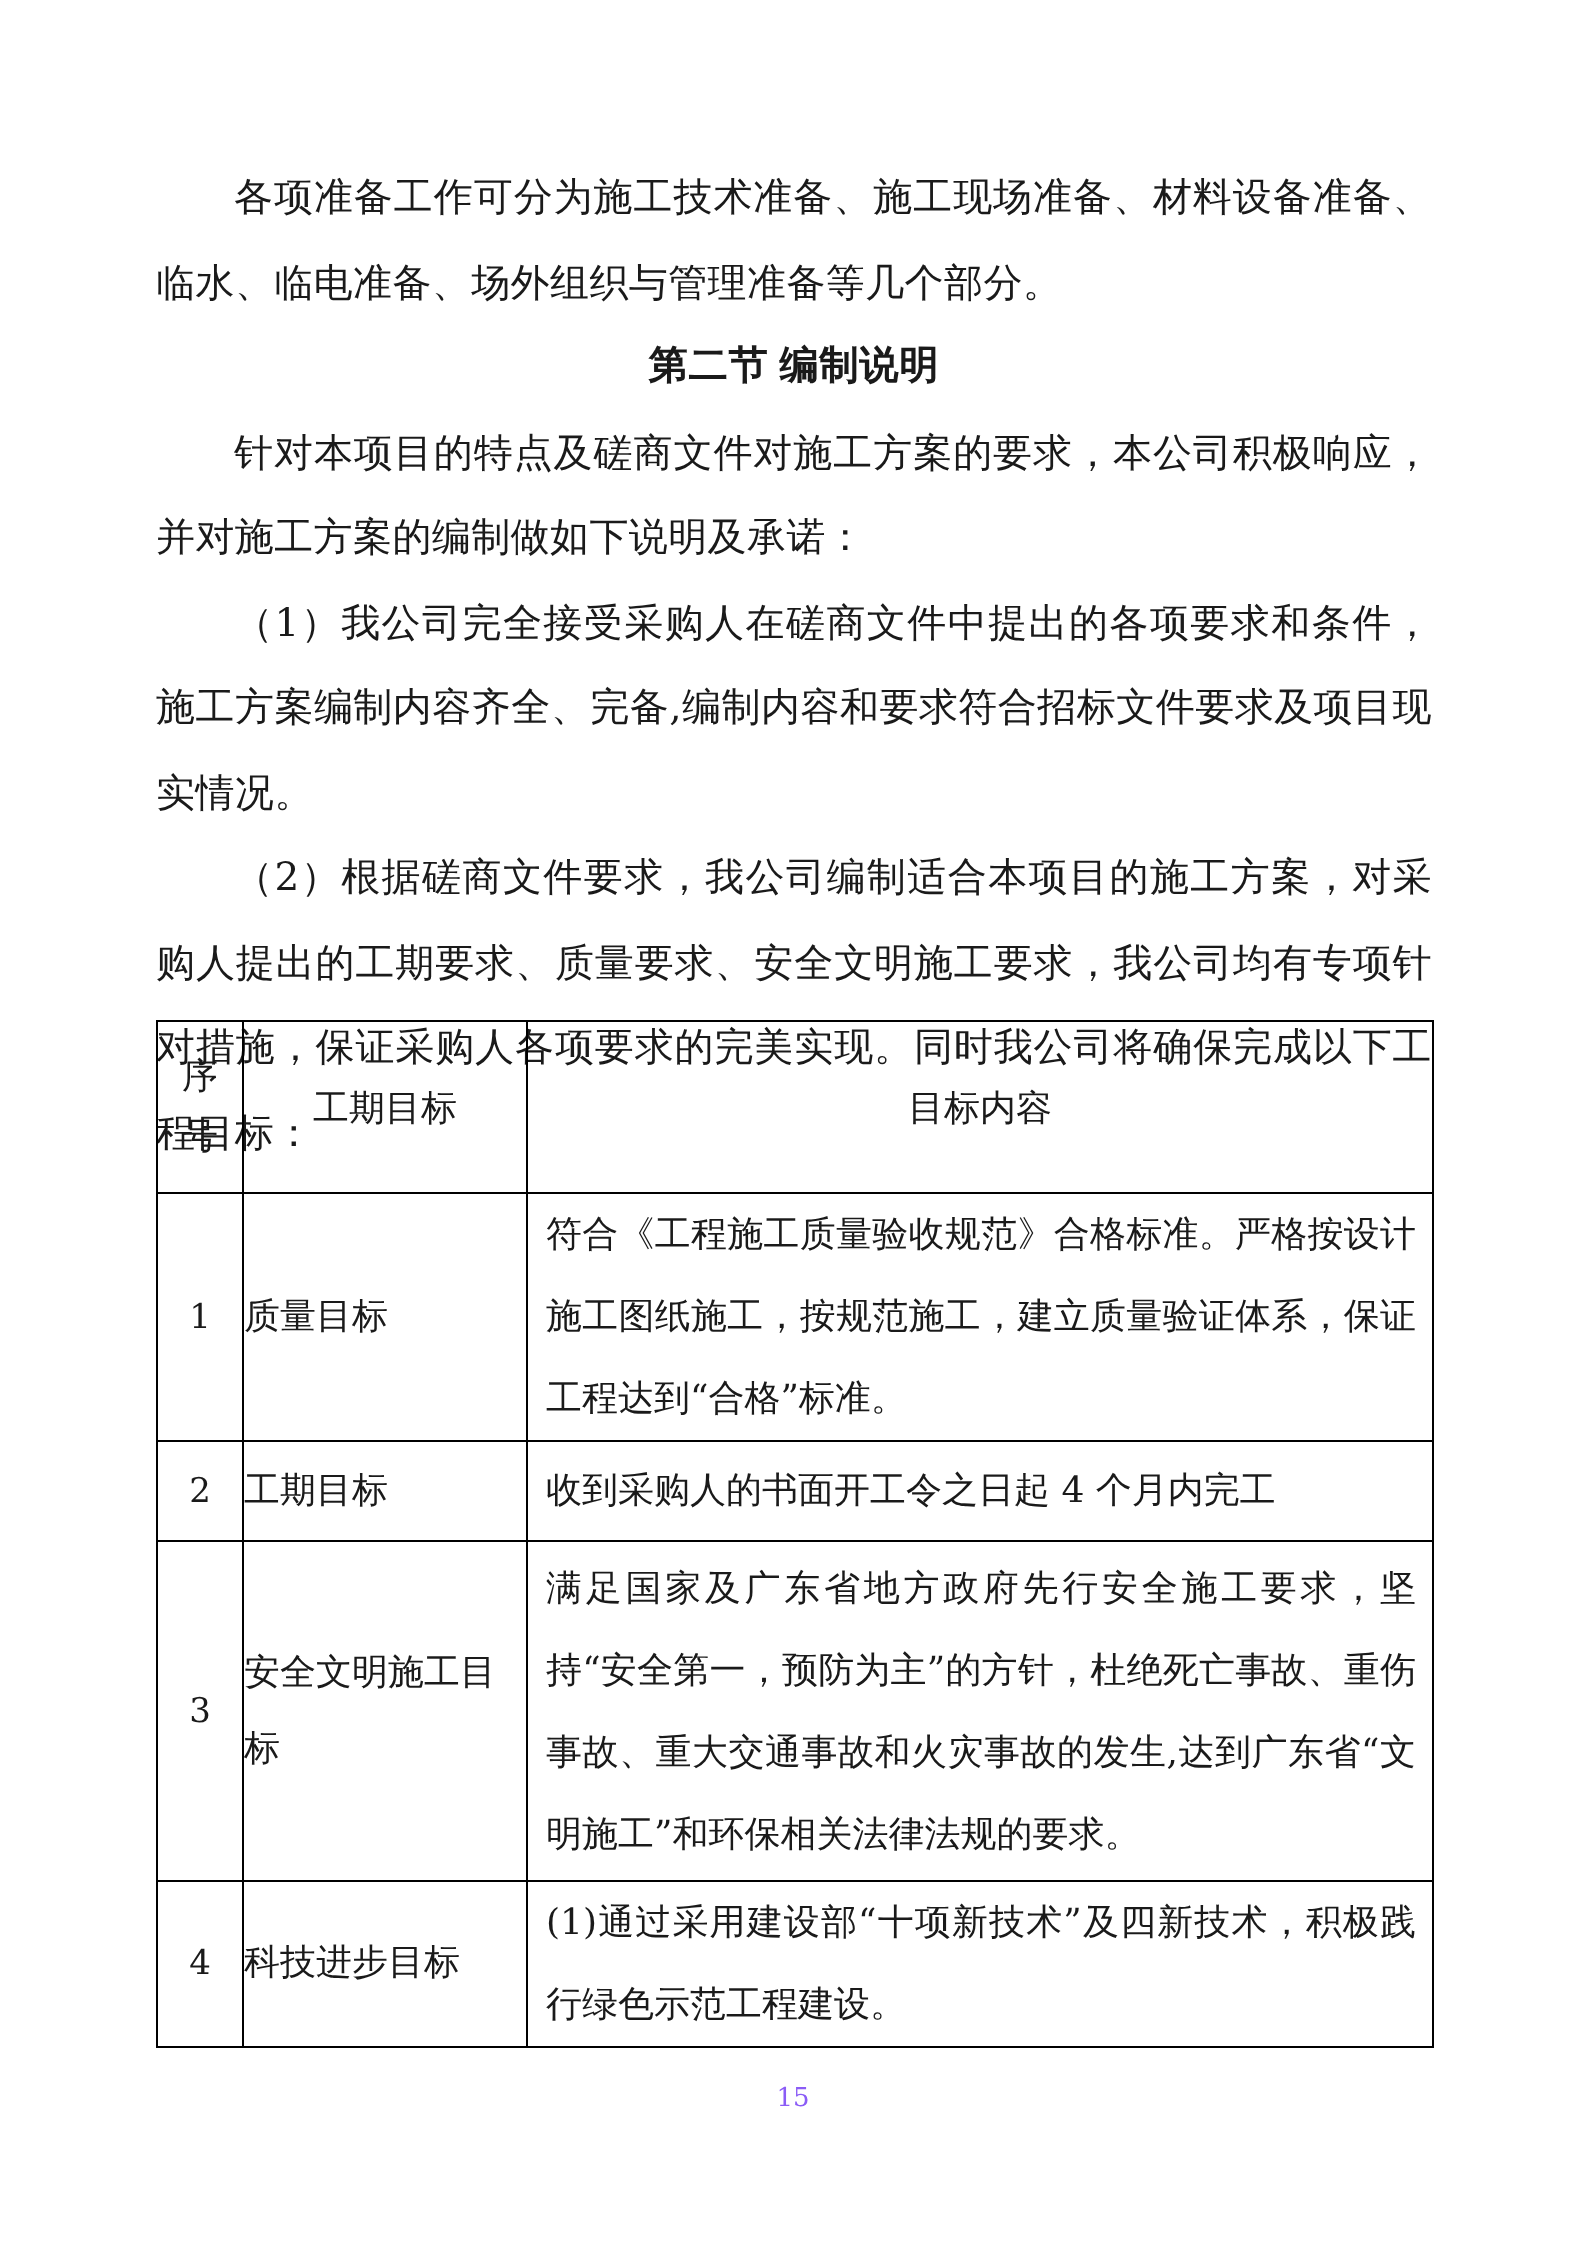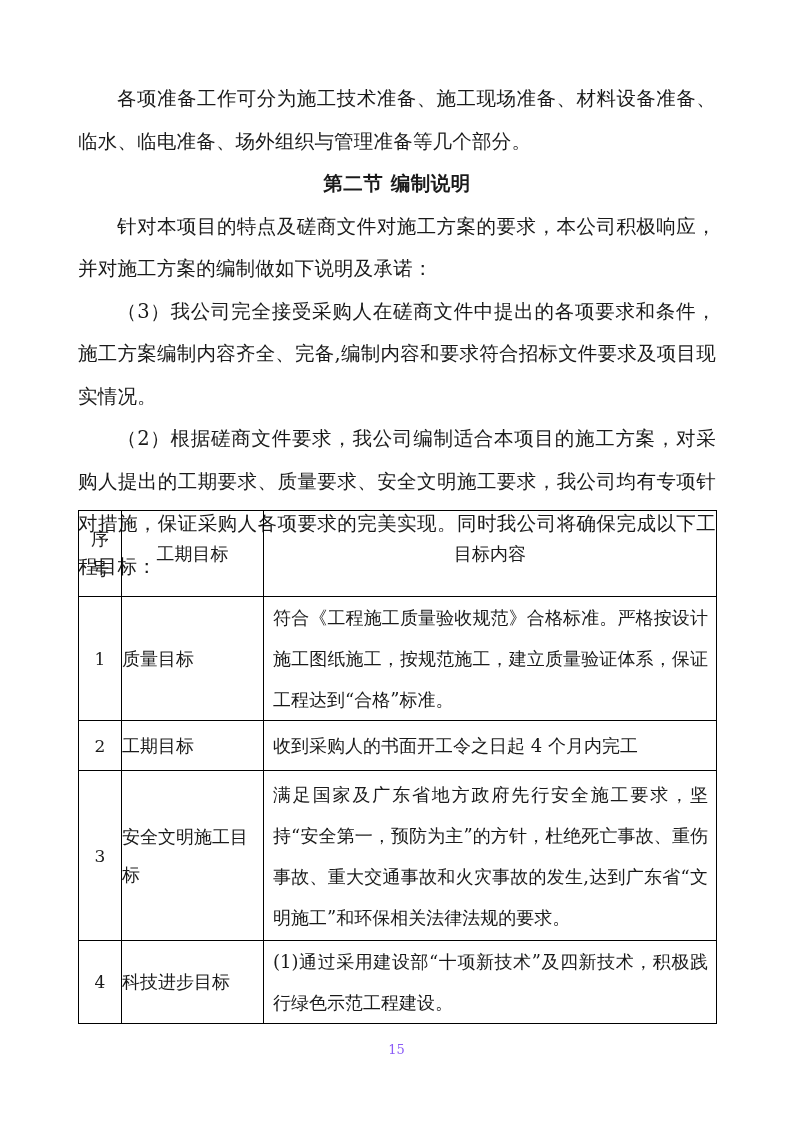--- a/index.html
+++ b/index.html
@@ -47,20 +47,21 @@
     text-indent: 2em;
   }
 
   h2.section-heading {
     margin: 0;
     font-size: 19.5px;
     line-height: 42.5px;
     font-weight: bold;
     text-align: center;
     letter-spacing: 0.5px;
+    font-family: Liberation Serif, serif;
   }
 
   
   .goal-table {
     position: absolute;
     left: 78px;
     top: 510px;
     width: 638px;
     border-collapse: collapse;
     table-layout: fixed;
@@ -131,21 +132,21 @@
 <div class="page">
 
   <div class="content">
 
     <p class="body-para indent2">各项准备工作可分为施工技术准备、施工现场准备、材料设备准备、临水、临电准备、场外组织与管理准备等几个部分。</p>
 
     <h2 class="section-heading">第二节  编制说明</h2>
 
     <p class="body-para indent2">针对本项目的特点及磋商文件对施工方案的要求，本公司积极响应，并对施工方案的编制做如下说明及承诺：</p>
 
-    <p class="body-para indent2">（3）我公司完全接受采购人在磋商文件中提出的各项要求和条件，施工方案编制内容齐全、完备,编制内容和要求符合招标文件要求及项目现实情况。</p>
+    <p class="body-para indent2">（1）我公司完全接受采购人在磋商文件中提出的各项要求和条件，施工方案编制内容齐全、完备,编制内容和要求符合招标文件要求及项目现实情况。</p>
 
     <p class="body-para indent2">（2）根据磋商文件要求，我公司编制适合本项目的施工方案，对采购人提出的工期要求、质量要求、安全文明施工要求，我公司均有专项针对措施，保证采购人各项要求的完美实现。同时我公司将确保完成以下工程目标：</p>
 
   </div>
 
   <table class="goal-table">
     <colgroup>
       <col class="col-no">
       <col class="col-type">
       <col class="col-content">

